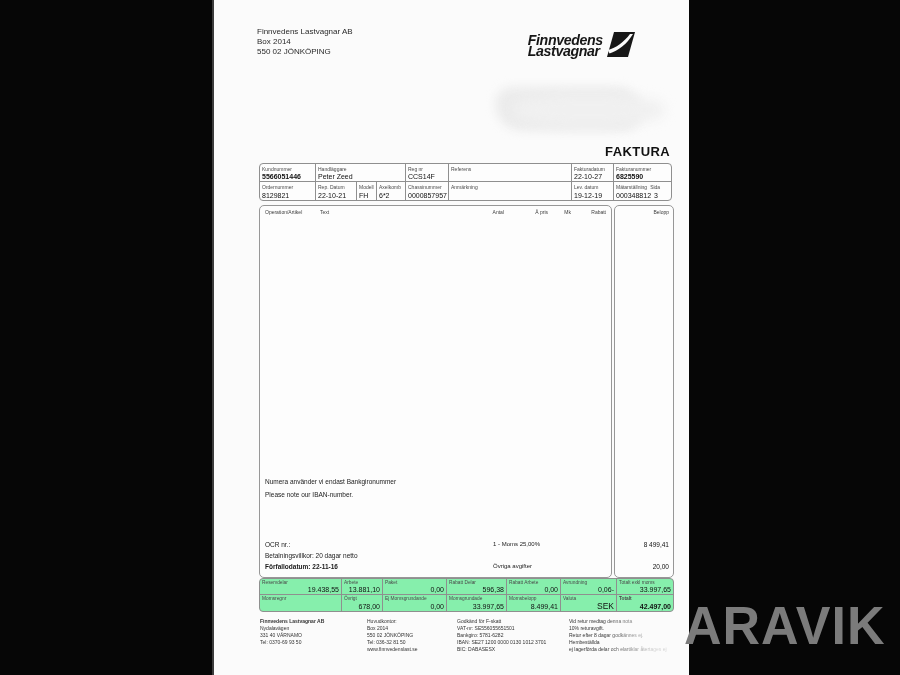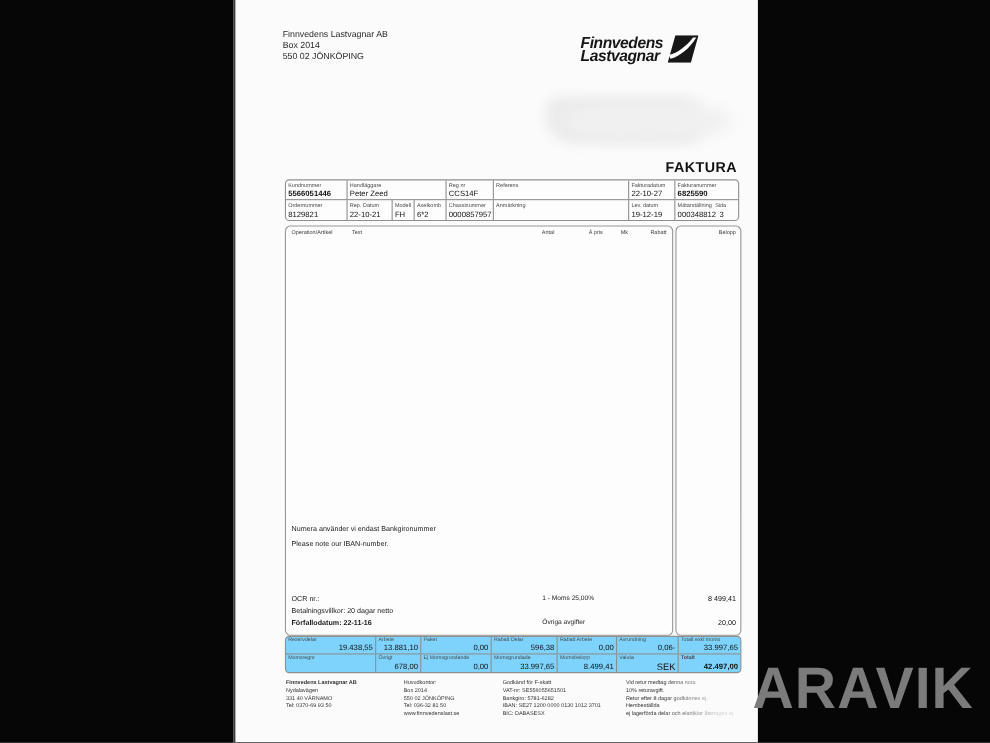--- a/index.html
+++ b/index.html
@@ -47,21 +47,21 @@
   .belopp-box { position:absolute; left:400px; top:205px; width:60px; height:373px;
     border:1px solid #979797; border-radius:5px; background:#fdfdfd; }
   .col-h { position:absolute; top:3px; font-size:5px; color:#3d3d3d; white-space:nowrap; }
   .note { position:absolute; left:5px; font-size:6.5px; color:#222; white-space:nowrap; }
   .ocr { position:absolute; left:5px; font-size:6.5px; color:#1a1a1a; white-space:nowrap; }
   .midlab { position:absolute; left:233px; font-size:6px; color:#222; white-space:nowrap; }
   .amt { position:absolute; right:4px; font-size:6.5px; color:#111; white-space:nowrap; }
 
   
   .totals-table { position:absolute; left:45px; top:578px; width:415px; height:34px;
-    border:1px solid #8f8f8f; border-radius:4px; background:#7dd3fc; }
+    border:1px solid #8f8f8f; border-radius:4px; background:#86efac; }
   .t-row { display:flex; height:16px; }
   .t-row.first { border-bottom:1px solid #8f8f8f; }
   .tcell { display:flex; flex-direction:column; justify-content:space-between; overflow:hidden; }
   .tcell + .tcell { border-left:1px solid #8f8f8f; }
   .tcell .lbl { padding:1px 0 0 2px; font-size:4.8px; }
   .tval { font-size:7px; color:#111; text-align:right; padding:0 2px 1px 0; white-space:nowrap; }
   .tval.big { font-size:8.5px; }
 
   
   .fcol { position:absolute; top:618px; font-size:5px; line-height:6.9px; color:#333; white-space:nowrap; }

